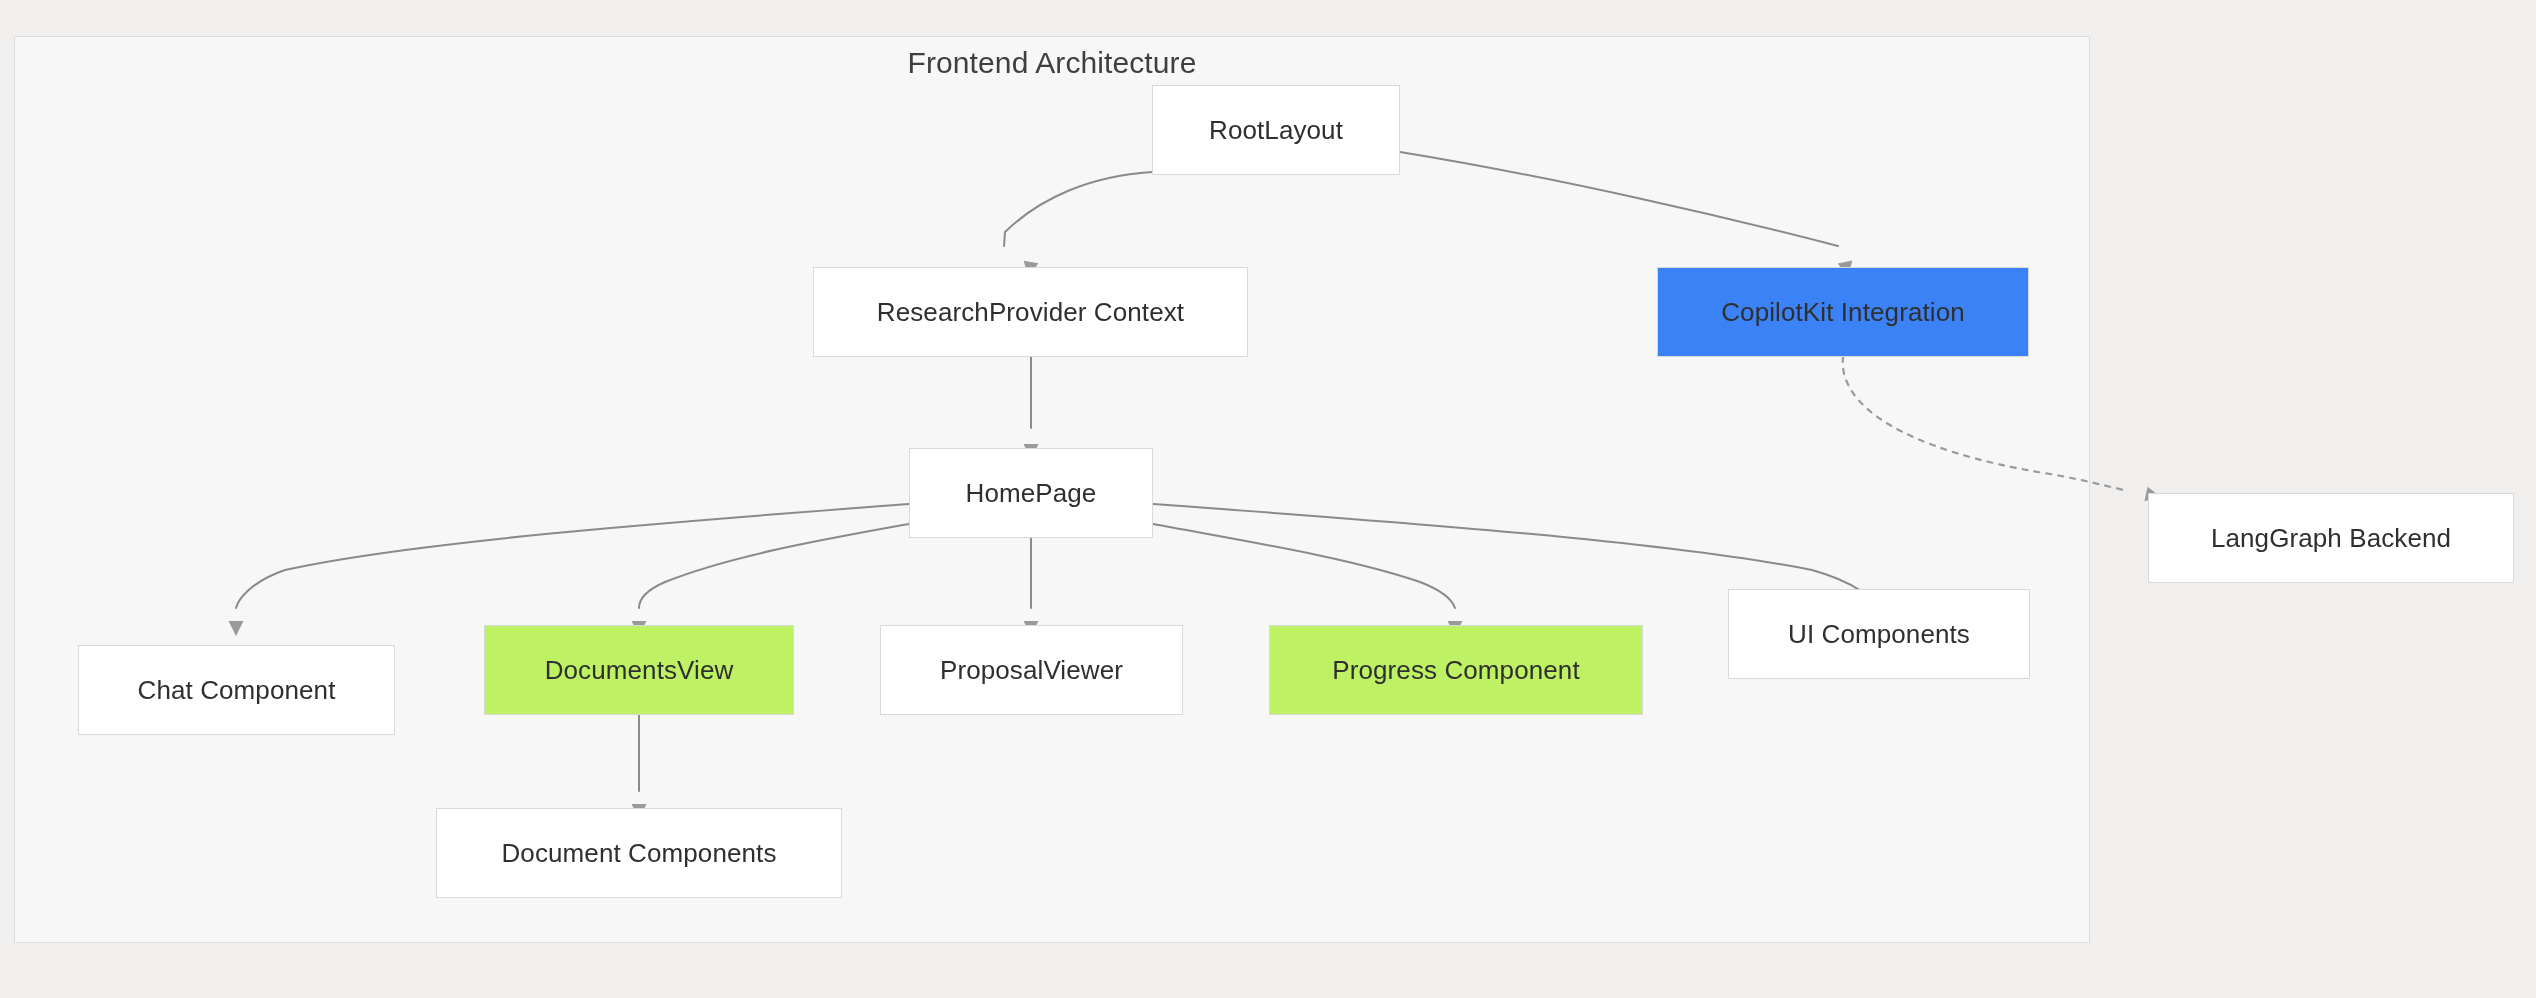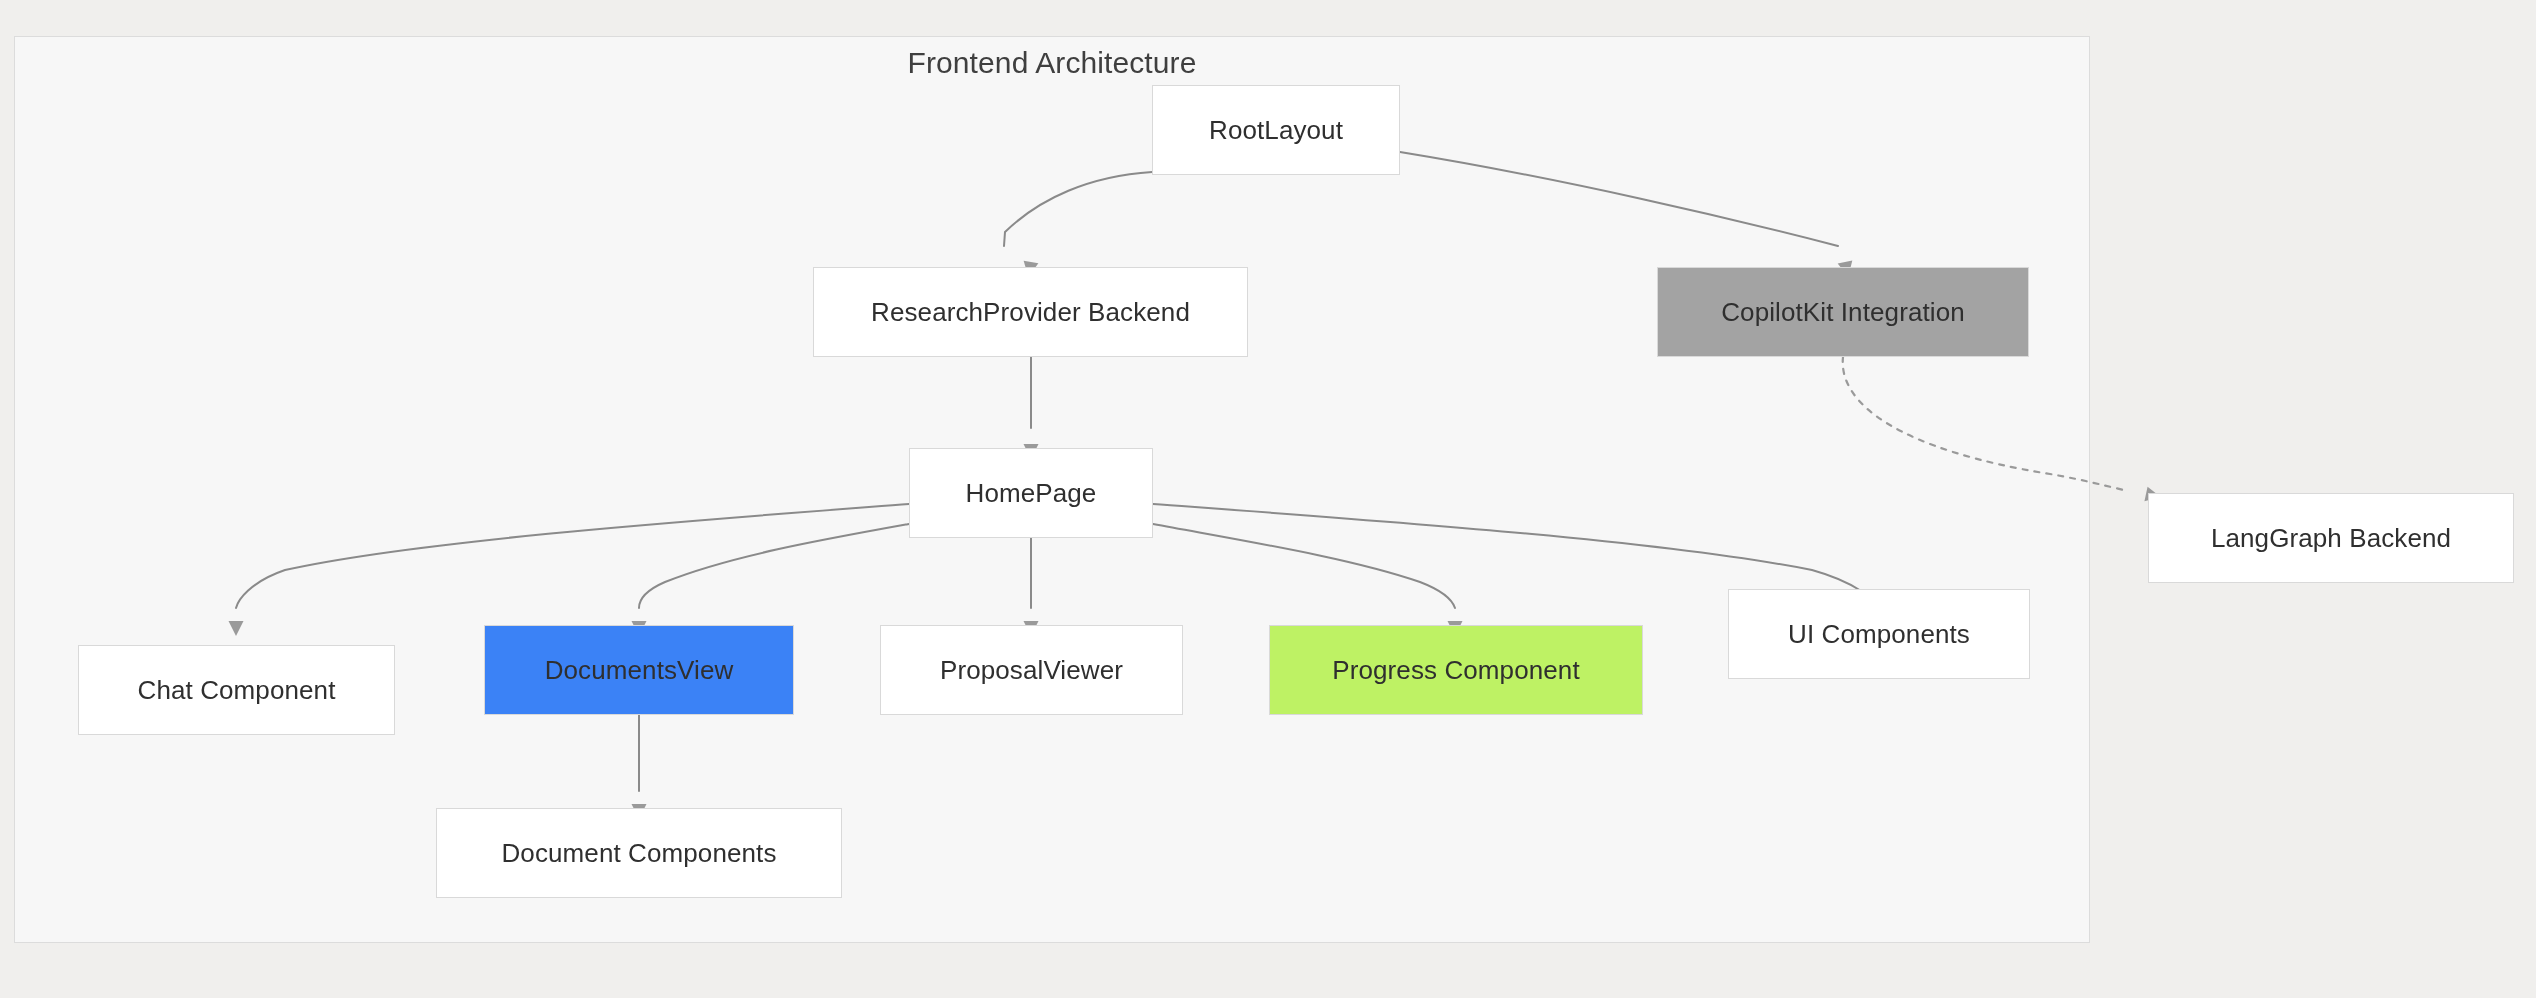--- a/index.html
+++ b/index.html
@@ -102,35 +102,35 @@
       <path d="M 0,-7.5 L 0,7.5 L 15,0 Z" class="arrow-head" fill="#9a9a9a" transform="translate(1878,621) rotate(90)"></path>
       <path d="M 639,715 L 639,791" class="edge-path" stroke-linecap="round"></path>
       <path d="M 0,-7.5 L 0,7.5 L 15,0 Z" class="arrow-head" fill="#9a9a9a" transform="translate(639,804) rotate(90)"></path>
     </svg>
 
   <div id="node-layer">
       <div class="node" style="left: 1152px; top: 85px; width: 248px; height: 90px; background: rgb(255, 255, 255); border-color: rgb(217, 217, 217);">
         <span class="node-label" style="color: rgb(47, 47, 47);">RootLayout</span>
       </div>
       <div class="node" style="left: 813px; top: 267px; width: 435px; height: 90px; background: rgb(255, 255, 255); border-color: rgb(217, 217, 217);">
-        <span class="node-label" style="color: rgb(47, 47, 47);">ResearchProvider Backend</span>
+        <span class="node-label" style="color: rgb(47, 47, 47);">ResearchProvider Context</span>
       </div>
-      <div class="node" style="left: 1657px; top: 267px; width: 372px; height: 90px; background: #a3a3a3; border-color: rgb(217, 217, 217);">
+      <div class="node" style="left: 1657px; top: 267px; width: 372px; height: 90px; background: #3b82f6; border-color: rgb(217, 217, 217);">
         <span class="node-label" style="color: rgb(47, 47, 47);">CopilotKit Integration</span>
       </div>
       <div class="node" style="left: 2148px; top: 449px; width: 366px; height: 90px; background: rgb(255, 255, 255); border-color: rgb(217, 217, 217); margin-top: 44px;">
         <span class="node-label" style="color: rgb(47, 47, 47);">LangGraph Backend</span>
       </div>
       <div class="node" style="left: 909px; top: 448px; width: 244px; height: 90px; background: rgb(255, 255, 255); border-color: rgb(217, 217, 217);">
         <span class="node-label" style="color: rgb(47, 47, 47);">HomePage</span>
       </div>
       <div class="node" style="left: 78px; top: 625px; width: 317px; height: 90px; background: rgb(255, 255, 255); border-color: rgb(217, 217, 217); margin-top: 20px;">
         <span class="node-label" style="color: rgb(47, 47, 47);">Chat Component</span>
       </div>
-      <div class="node" style="left: 484px; top: 625px; width: 310px; height: 90px; background: #3b82f6; border-color: rgb(217, 217, 217);">
+      <div class="node" style="left: 484px; top: 625px; width: 310px; height: 90px; background: #bef264; border-color: rgb(217, 217, 217);">
         <span class="node-label" style="color: rgb(47, 47, 47);">DocumentsView</span>
       </div>
       <div class="node" style="left: 880px; top: 625px; width: 303px; height: 90px; background: rgb(255, 255, 255); border-color: rgb(217, 217, 217);">
         <span class="node-label" style="color: rgb(47, 47, 47);">ProposalViewer</span>
       </div>
       <div class="node" style="left: 1269px; top: 625px; width: 374px; height: 90px; background: #bef264; border-color: rgb(217, 217, 217);">
         <span class="node-label" style="color: rgb(47, 47, 47);">Progress Component</span>
       </div>
       <div class="node" style="left: 1728px; top: 589px; width: 302px; height: 90px; background: rgb(255, 255, 255); border-color: rgb(217, 217, 217);">
         <span class="node-label" style="color: rgb(47, 47, 47);">UI Components</span>

